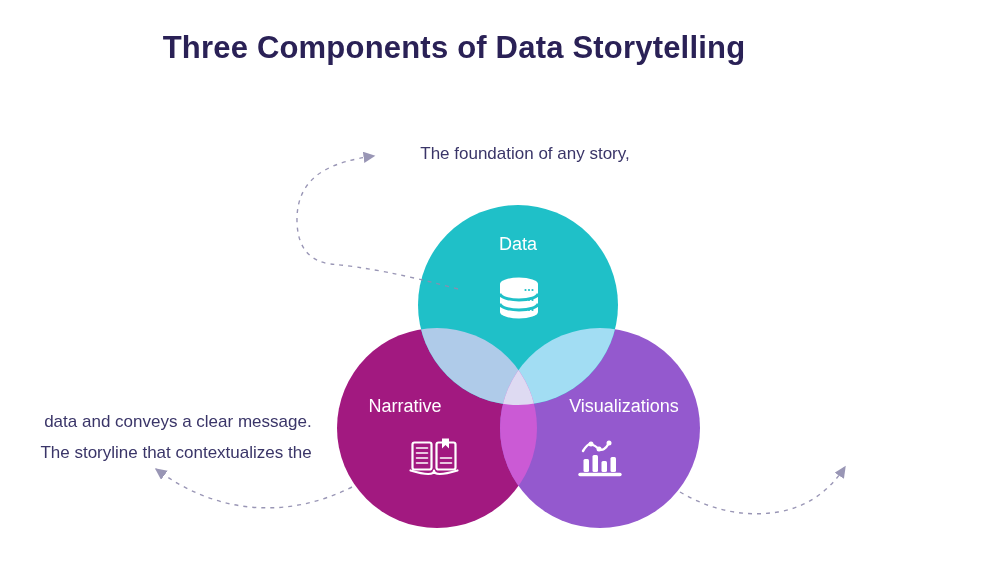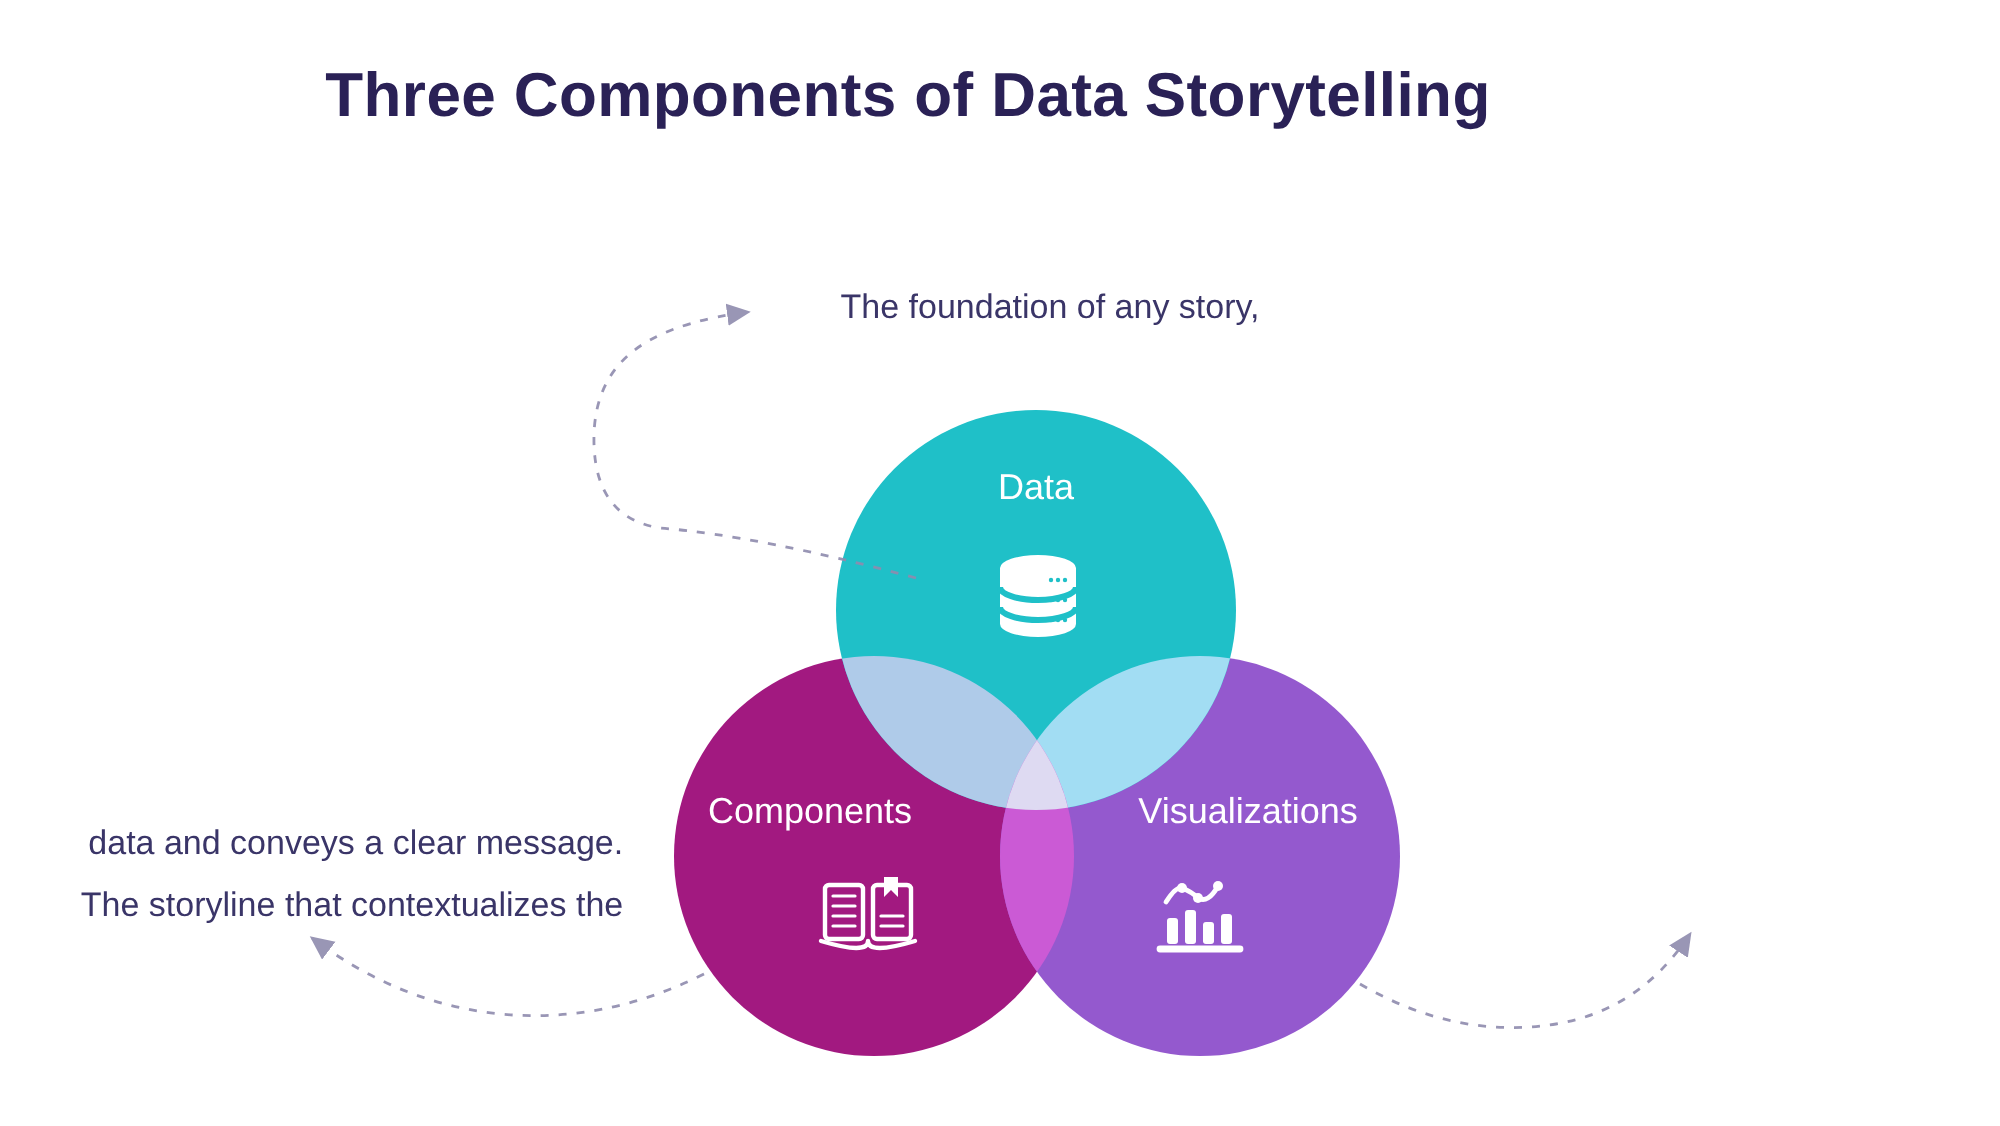--- a/index.html
+++ b/index.html
@@ -104,21 +104,21 @@
       <path d="M -17 -6 Q -12 -14 -9 -13 Q -4 -11 -1 -8 Q 4 -5 9 -14" stroke="#ffffff" stroke-width="2.4" stroke-linecap="round" fill="none"></path>
       <g fill="#ffffff">
         <circle cx="-9" cy="-13" r="2.5"></circle>
           <circle cx="-1" cy="-8" r="2.5"></circle>
           <circle cx="9" cy="-14" r="2.5"></circle>
       </g>
     </g>
   </svg>
 
   <div class="circle-label" style="left:518px;top:244px;">Data</div>
-  <div class="circle-label" style="left:405px;top:406px;">Components</div>
+  <div class="circle-label" style="left:405px;top:406px;">Narrative</div>
   <div class="circle-label" style="left:624px;top:406px;">Visualizations</div>
 
   <div class="annotation" style="left:525px;top:138px;">
     <div>The foundation of any story,</div>
   </div>
   <div class="annotation" style="left:176px;top:406px;">
     <div>data and conveys a clear message.</div>
     <div>The storyline that contextualizes the</div>
   </div>
   <div class="annotation" style="left:842px;top:406px;">

